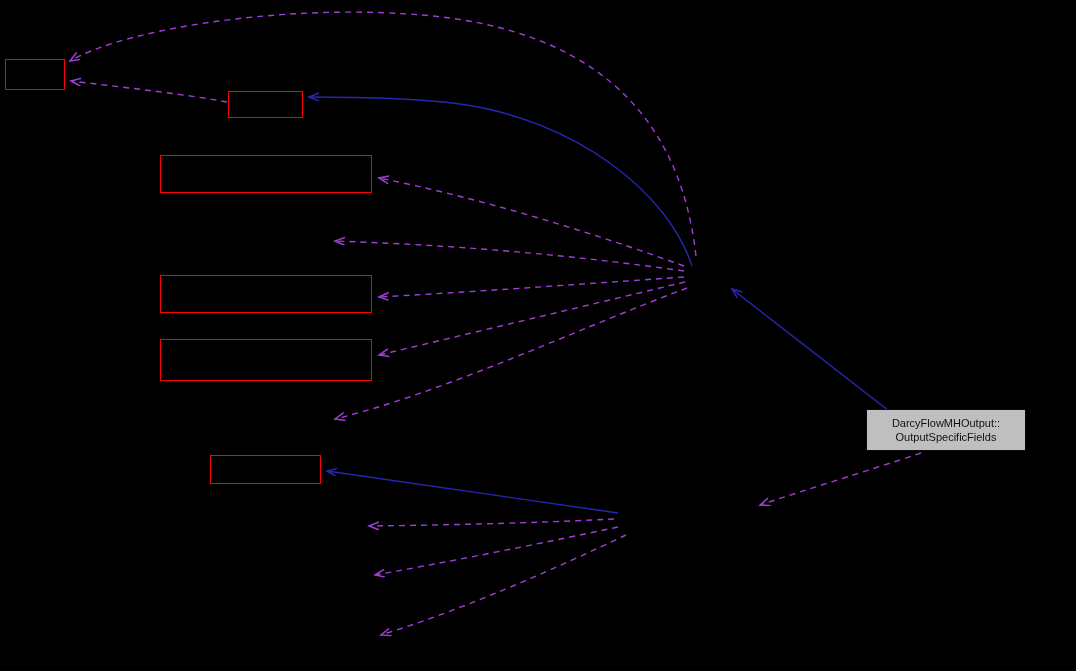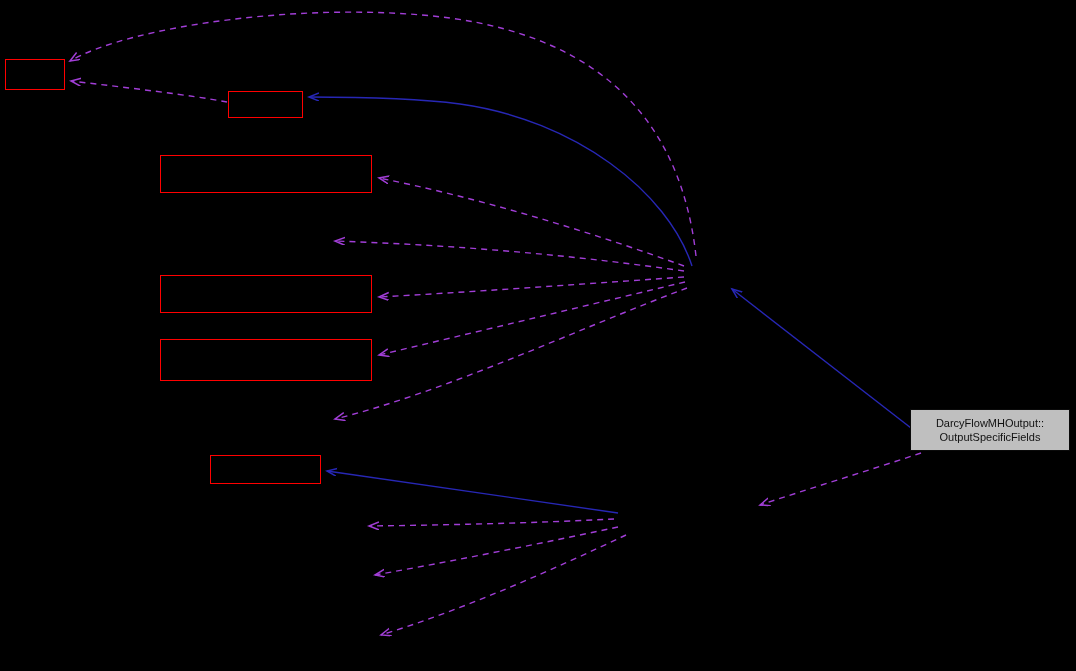--- a/index.html
+++ b/index.html
@@ -27,21 +27,21 @@
     background: transparent;
   }
   .node-b1 { left: 5px;   top: 59px;  width: 60px;  height: 31px; }
   .node-b2 { left: 228px; top: 91px;  width: 75px;  height: 27px; }
   .node-b3 { left: 160px; top: 155px; width: 212px; height: 38px; }
   .node-b4 { left: 160px; top: 275px; width: 212px; height: 38px; }
   .node-b5 { left: 160px; top: 339px; width: 212px; height: 42px; }
   .node-b6 { left: 210px; top: 455px; width: 111px; height: 29px; }
   .current-node {
     position: absolute;
-    left: 910px; top: 409px; width: 160px; height: 42px;
+    left: 866px; top: 409px; width: 160px; height: 42px;
     box-sizing: border-box;
     background: var(--current-fill);
     border: 1px solid #0a0a0a;
     color: var(--current-text);
     font-size: 11px;
     line-height: 14px;
     text-align: center;
     display: flex;
     flex-direction: column;
     justify-content: center;

